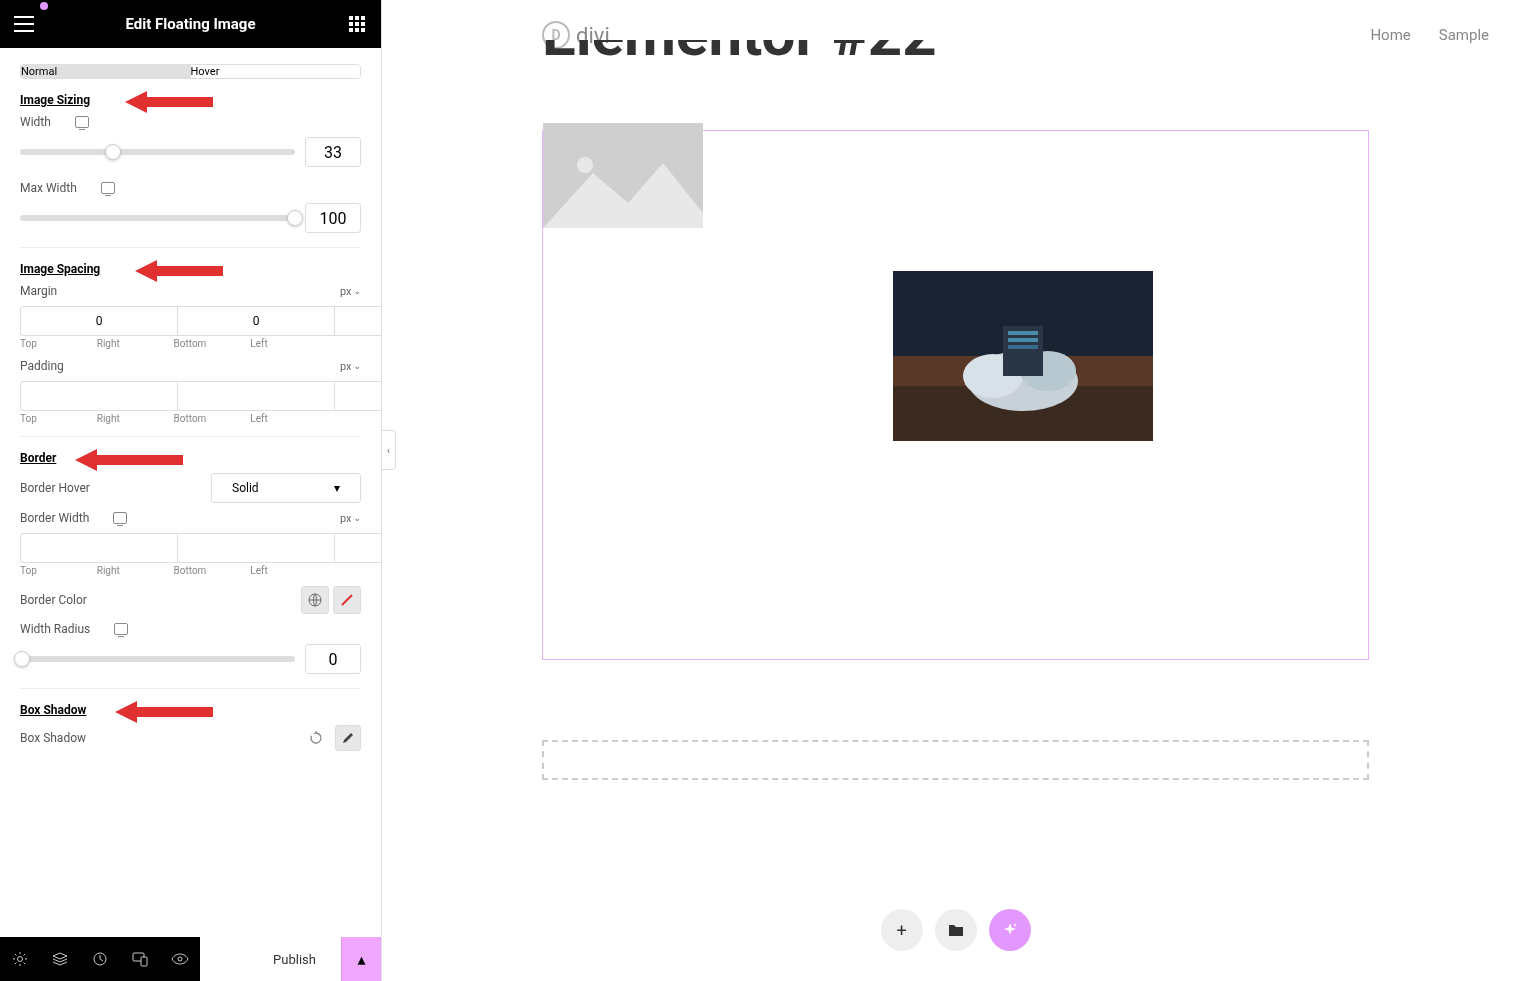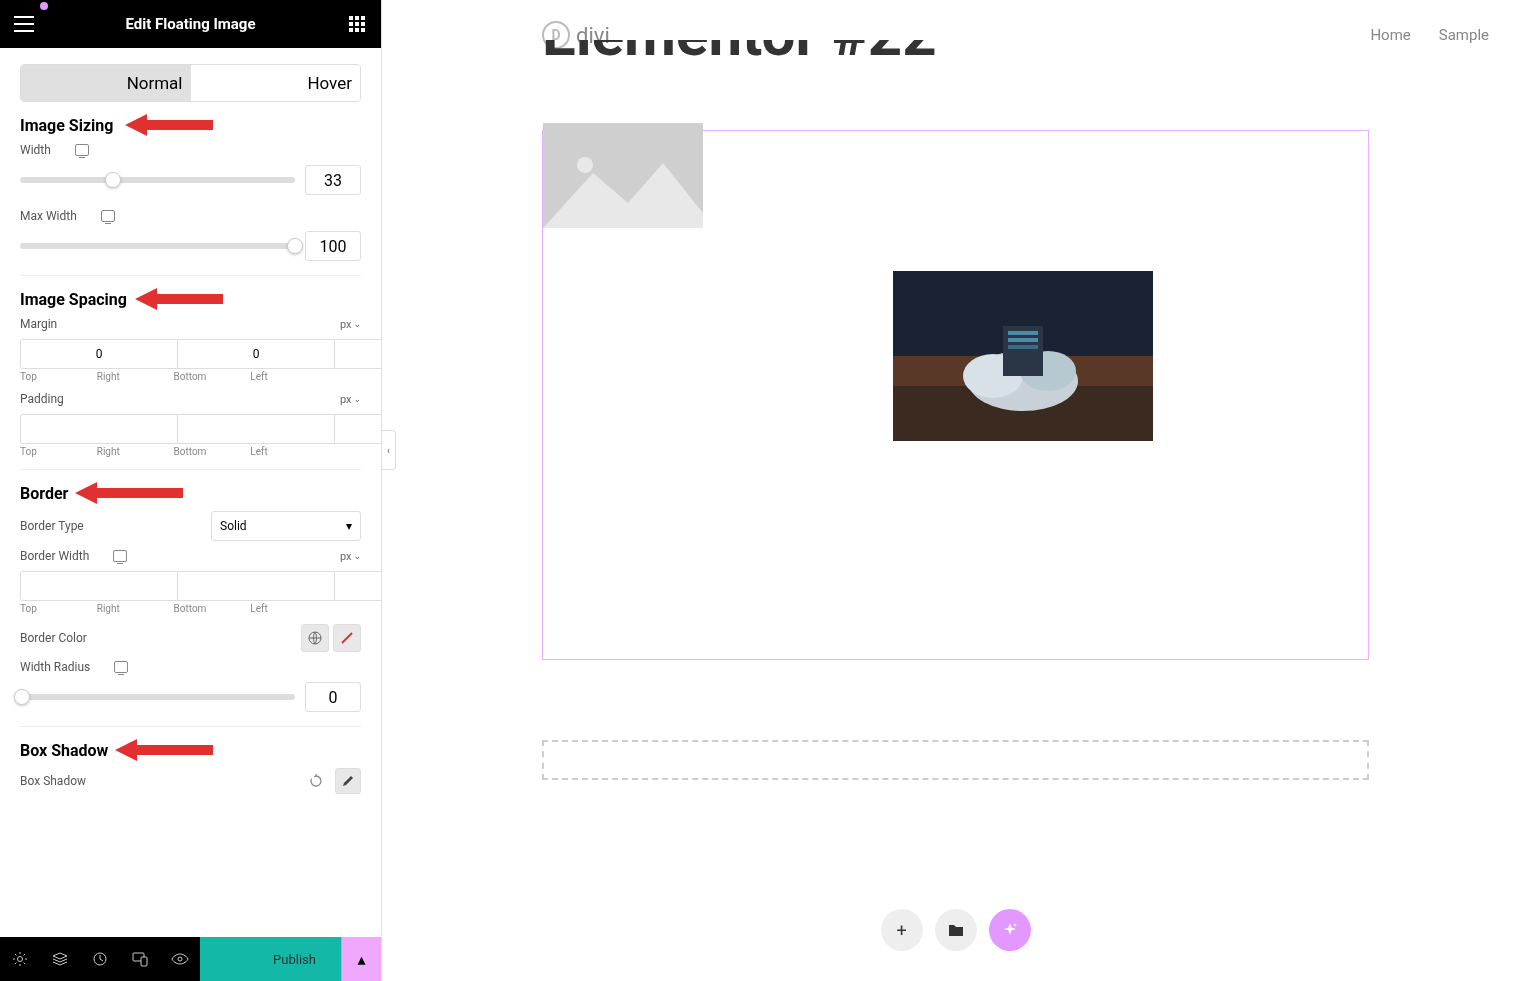--- a/index.html
+++ b/index.html
@@ -10,24 +10,24 @@
 .sidebar-header { height: 48px; background: #000; color: #fff; display: flex; align-items: center; justify-content: space-between; padding: 0 12px; position: relative; }
 .sidebar-header::before { content: ''; position: absolute; top: 2px; left: 40px; width: 8px; height: 8px; background: #e398ff; border-radius: 50%; }
 .menu-icon, .apps-icon { width: 24px; height: 24px; cursor: pointer; display: flex; align-items: center; justify-content: center; }
 .header-title { font-size: 15px; font-weight: 700; }
 
 .panel-body { flex: 1; overflow-y: auto; padding: 10px 20px; }
 .panel-body::-webkit-scrollbar { width: 8px; }
 .panel-body::-webkit-scrollbar-thumb { background: #ccc; border-radius: 4px; }
 
 .tabs { display: flex; border: 1px solid #ddd; border-radius: 4px; overflow: hidden; margin: 6px 0 14px 0; }
-.tab { flex: 1; text-align: right; padding: 8px; font-size: 17px; cursor: pointer; background: #fff; }
+.tab { flex: 1; text-align: left; font-size: 11px; cursor: pointer; background: #fff; }
 .tab.active { background: #e0e0e0; }
 
-.section-title { font-size: 16px; font-weight: 700; margin: 14px 0 8px 0; position: relative; }
+.section-title { font-size: 12px; font-weight: 700; margin: 14px 0 8px 0; position: relative; text-decoration: underline; }
 .arrow { position: absolute; left: 105px; top: -4px; pointer-events: none; }
 
 .control-row { display: flex; align-items: center; justify-content: space-between; margin: 8px 0; }
 .control-label { font-size: 12px; color: #555; display: flex; align-items: center; gap: 24px; }
 .responsive-icon { width: 14px; height: 12px; border: 1.5px solid #888; border-radius: 2px; display: inline-block; position: relative; }
 .responsive-icon::after { content: ''; position: absolute; bottom: -3px; left: 3px; width: 6px; height: 1.5px; background: #888; }
 
 .slider-row { display: flex; align-items: center; gap: 10px; margin: 6px 0 14px 0; }
 .slider { flex: 1; height: 6px; background: #ddd; border-radius: 3px; position: relative; cursor: pointer; }
 .slider-thumb { position: absolute; top: -5px; width: 16px; height: 16px; background: #fff; border: 1px solid #ccc; border-radius: 50%; box-shadow: 0 1px 3px rgba(0,0,0,0.2); cursor: grab; }
@@ -39,32 +39,32 @@
 .dims-row { display: flex; gap: 0; margin: 4px 0 2px 0; }
 .dim-input { flex: 1; height: 30px; border: 1px solid #ddd; text-align: center; font-size: 12px; margin-right: -1px; }
 .dim-input:first-child { border-radius: 3px 0 0 3px; }
 .dim-labels { display: flex; margin-bottom: 10px; }
 .dim-label { flex: 1; font-size: 10px; color: #888; }
 .dim-label-spacer { width: 34px; }
 
 .divider { height: 1px; background: #eee; margin: 12px 0; }
 
 .select-row { display: flex; align-items: center; justify-content: space-between; margin: 8px 0; }
-.select { width: 150px; height: 30px; border: 1px solid #ddd; border-radius: 3px; padding: 0 8px; font-size: 12px; background: #fff; display: flex; align-items: center; justify-content: space-between; cursor: pointer; }
+.select { width: 150px; height: 30px; border: 1px solid #ddd; border-radius: 3px; padding: 0 20px; font-size: 12px; background: #fff; display: flex; align-items: center; justify-content: space-between; cursor: pointer; }
 
 .color-controls { display: flex; gap: 4px; }
 .color-btn { width: 28px; height: 28px; border: 1px solid #ddd; background: #e8e8e8; border-radius: 3px; cursor: pointer; display: flex; align-items: center; justify-content: center; }
 
 .reset-edit { display: flex; gap: 6px; align-items: center; }
 .reset-btn, .edit-btn { width: 26px; height: 26px; cursor: pointer; display: flex; align-items: center; justify-content: center; border-radius: 3px; }
 .edit-btn { background: #e8e8e8; border: 1px solid #ddd; }
 
 .sidebar-footer { height: 44px; background: #000; display: flex; align-items: center; }
 .footer-icon { width: 40px; height: 44px; display: flex; align-items: center; justify-content: center; cursor: pointer; color: #ccc; }
-.publish-btn { flex: 1; background: #14b8a6; height: 44px; display: flex; align-items: center; justify-content: center; color: #333; font-size: 13px; cursor: pointer; padding-left: 48px; }
+.publish-btn { flex: 1; background: #ffffff; height: 44px; display: flex; align-items: center; justify-content: center; color: #333; font-size: 13px; cursor: pointer; padding-left: 48px; }
 .publish-caret { width: 40px; background: #f0a8ff; height: 44px; display: flex; align-items: center; justify-content: center; cursor: pointer; border-left: 1px solid rgba(0,0,0,0.1); }
 
 
 .preview { flex: 1; height: 100%; position: relative; overflow: hidden; background: #fff; }
 .collapse-handle { position: absolute; left: 0; top: 430px; width: 14px; height: 40px; background: #fff; border: 1px solid #ddd; border-left: none; border-radius: 0 4px 4px 0; cursor: pointer; display: flex; align-items: center; justify-content: center; font-size: 10px; color: #666; }
 .site-header { height: 70px; display: flex; align-items: center; padding: 0 40px 0 160px; justify-content: space-between; }
 .logo { display: flex; align-items: center; gap: 6px; color: #888; font-size: 22px; font-weight: 400; }
 .logo-circle { width: 28px; height: 28px; border: 2px solid #bbb; border-radius: 50%; display: flex; align-items: center; justify-content: center; font-size: 14px; font-weight: 700; color: #bbb; }
 .nav { display: flex; gap: 28px; }
 .nav-link { color: #888; font-size: 15px; cursor: pointer; }
@@ -195,21 +195,21 @@
 
     <div class="divider"></div>
 
     <div class="section-title">
       <span>Border</span>
       <svg class="arrow" width="110" height="26" style="left:55px">
           <polygon points="0,13 22,2 22,8 108,8 108,18 22,18 22,24" fill="#e03030"></polygon>
         </svg>
     </div>
     <div class="select-row">
-      <span class="control-label">Border Type</span>
+      <span class="control-label">Border Hover</span>
       <div class="select">
           <span>Solid</span>
           <span>▾</span>
         </div>
     </div>
     <div class="control-row">
       <span class="control-label">
           <span>Border Width</span>
           <span class="responsive-icon"></span>
         </span>

